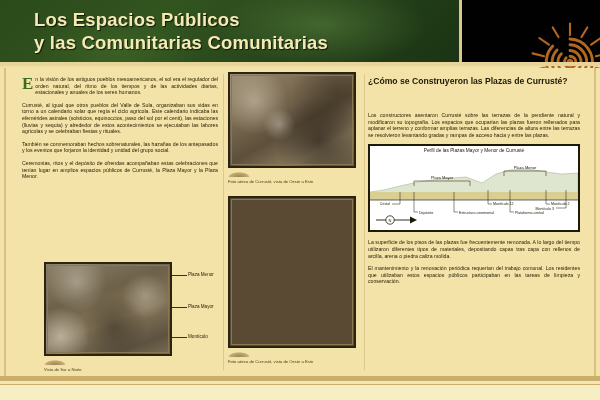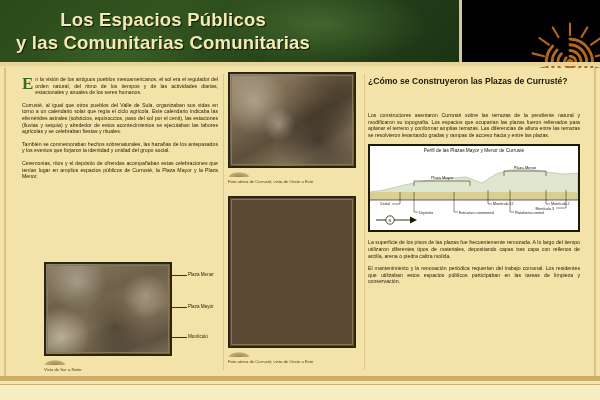--- a/index.html
+++ b/index.html
@@ -15,21 +15,21 @@
   .header-green {
     position:absolute; left:0; top:0; width:459px; height:62px;
     background:
       radial-gradient(ellipse 150px 60px at 70% 40%, rgba(90,130,60,.55), rgba(0,0,0,0) 70%),
       radial-gradient(ellipse 120px 50px at 25% 80%, rgba(70,110,45,.45), rgba(0,0,0,0) 70%),
       linear-gradient(135deg,#2c4a1b 0%, #32551f 35%, #24401a 70%, #1b3414 100%);
   }
   .header-divider { position:absolute; left:459px; top:0; width:3px; height:62px; background:#d9c98f; }
   .header-black { position:absolute; left:462px; top:0; width:138px; height:62px; background:#010101; }
   .spiral { position:absolute; right:-18px; top:14px; width:96px; height:96px; }
-  .title-block { position:absolute; left:16px; top:8px;text-align:center; }
+  .title-block { position:absolute; left:34px; top:8px; }
   .title-line {
     color:#f5eab4; font-size:18.5px; font-weight:bold; line-height:23px;
     letter-spacing:.2px; text-shadow:1px 1px 1px rgba(0,0,0,.7);
     font-family:"Liberation Sans", sans-serif;
   }
   .header-rule { position:absolute; left:0; top:62px; width:600px; height:4px; background:#e6d49a; }
 
   
   .body-area { position:absolute; left:0; top:68px; width:600px; height:308px; background:#f4e3a8; }
 

